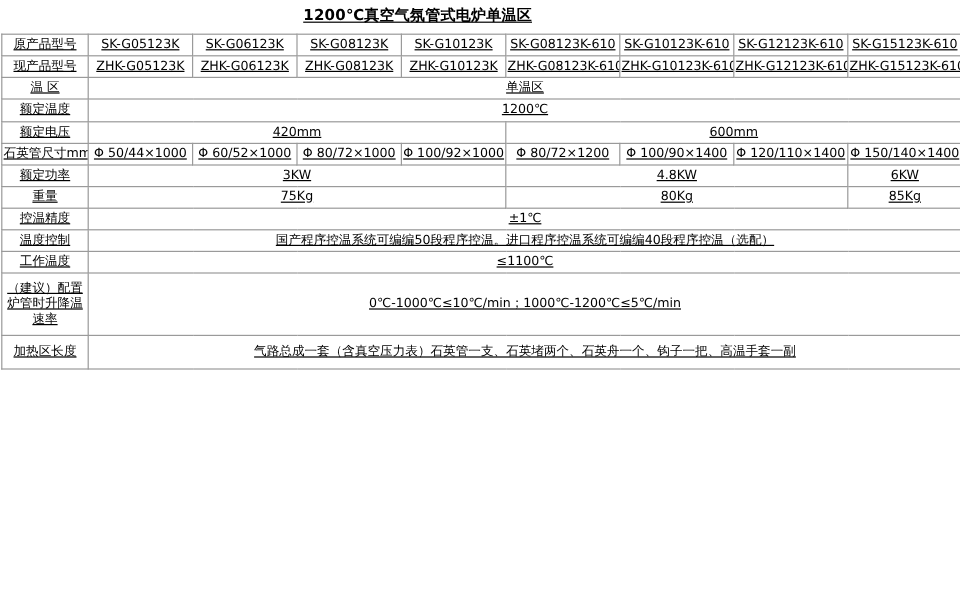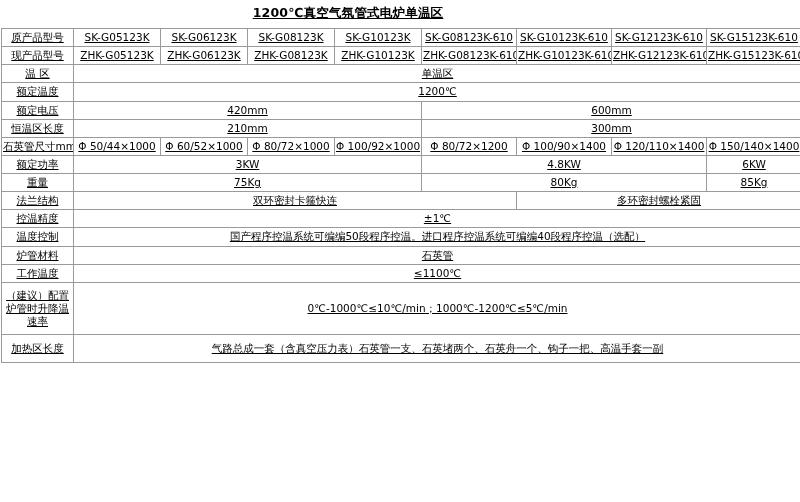--- a/index.html
+++ b/index.html
@@ -113,25 +113,20 @@
       <tr>
         <td class="rowhead">额定温度</td>
         <td colspan="8">1200℃</td>
       </tr>
       <tr>
         <td class="rowhead">额定电压</td>
         <td colspan="4">420mm</td>
         <td colspan="4">600mm</td>
       </tr>
       <tr>
-        <td class="rowhead">恒温区长度</td>
-        <td colspan="4">210mm</td>
-        <td colspan="4">300mm</td>
-      </tr>
-      <tr>
         <td class="rowhead">石英管尺寸mm</td>
         <td class="nowrap-small">Φ 50/44×1000</td>
         <td class="nowrap-small">Φ 60/52×1000</td>
         <td class="nowrap-small">Φ 80/72×1000</td>
         <td class="nowrap-small">Φ 100/92×1000</td>
         <td class="nowrap-small">Φ 80/72×1200</td>
         <td class="nowrap-small">Φ 100/90×1400</td>
         <td class="nowrap-small">Φ 120/110×1400</td>
         <td class="nowrap-small">Φ 150/140×1400</td>
       </tr>
@@ -141,35 +136,26 @@
         <td colspan="3">4.8KW</td>
         <td>6KW</td>
       </tr>
       <tr>
         <td class="rowhead">重量</td>
         <td colspan="4">75Kg</td>
         <td colspan="3">80Kg</td>
         <td>85Kg</td>
       </tr>
       <tr>
-        <td class="rowhead">法兰结构</td>
-        <td colspan="5">双环密封卡箍快连</td>
-        <td colspan="3">多环密封螺栓紧固</td>
-      </tr>
-      <tr>
         <td class="rowhead">控温精度</td>
         <td colspan="8">±1℃</td>
       </tr>
       <tr>
         <td class="rowhead">温度控制</td>
         <td colspan="8" class="cell-multi">国产程序控温系统可编编50段程序控温。进口程序控温系统可编编40段程序控温（选配）</td>
-      </tr>
-      <tr>
-        <td class="rowhead">炉管材料</td>
-        <td colspan="8">石英管</td>
       </tr>
       <tr>
         <td class="rowhead">工作温度</td>
         <td colspan="8">≤1100℃</td>
       </tr>
       <tr style="height:52px">
         <td class="rowhead two-line">
           <div>（建议）配置</div>
           <div>炉管时升降温</div>
           <div>速率</div>

